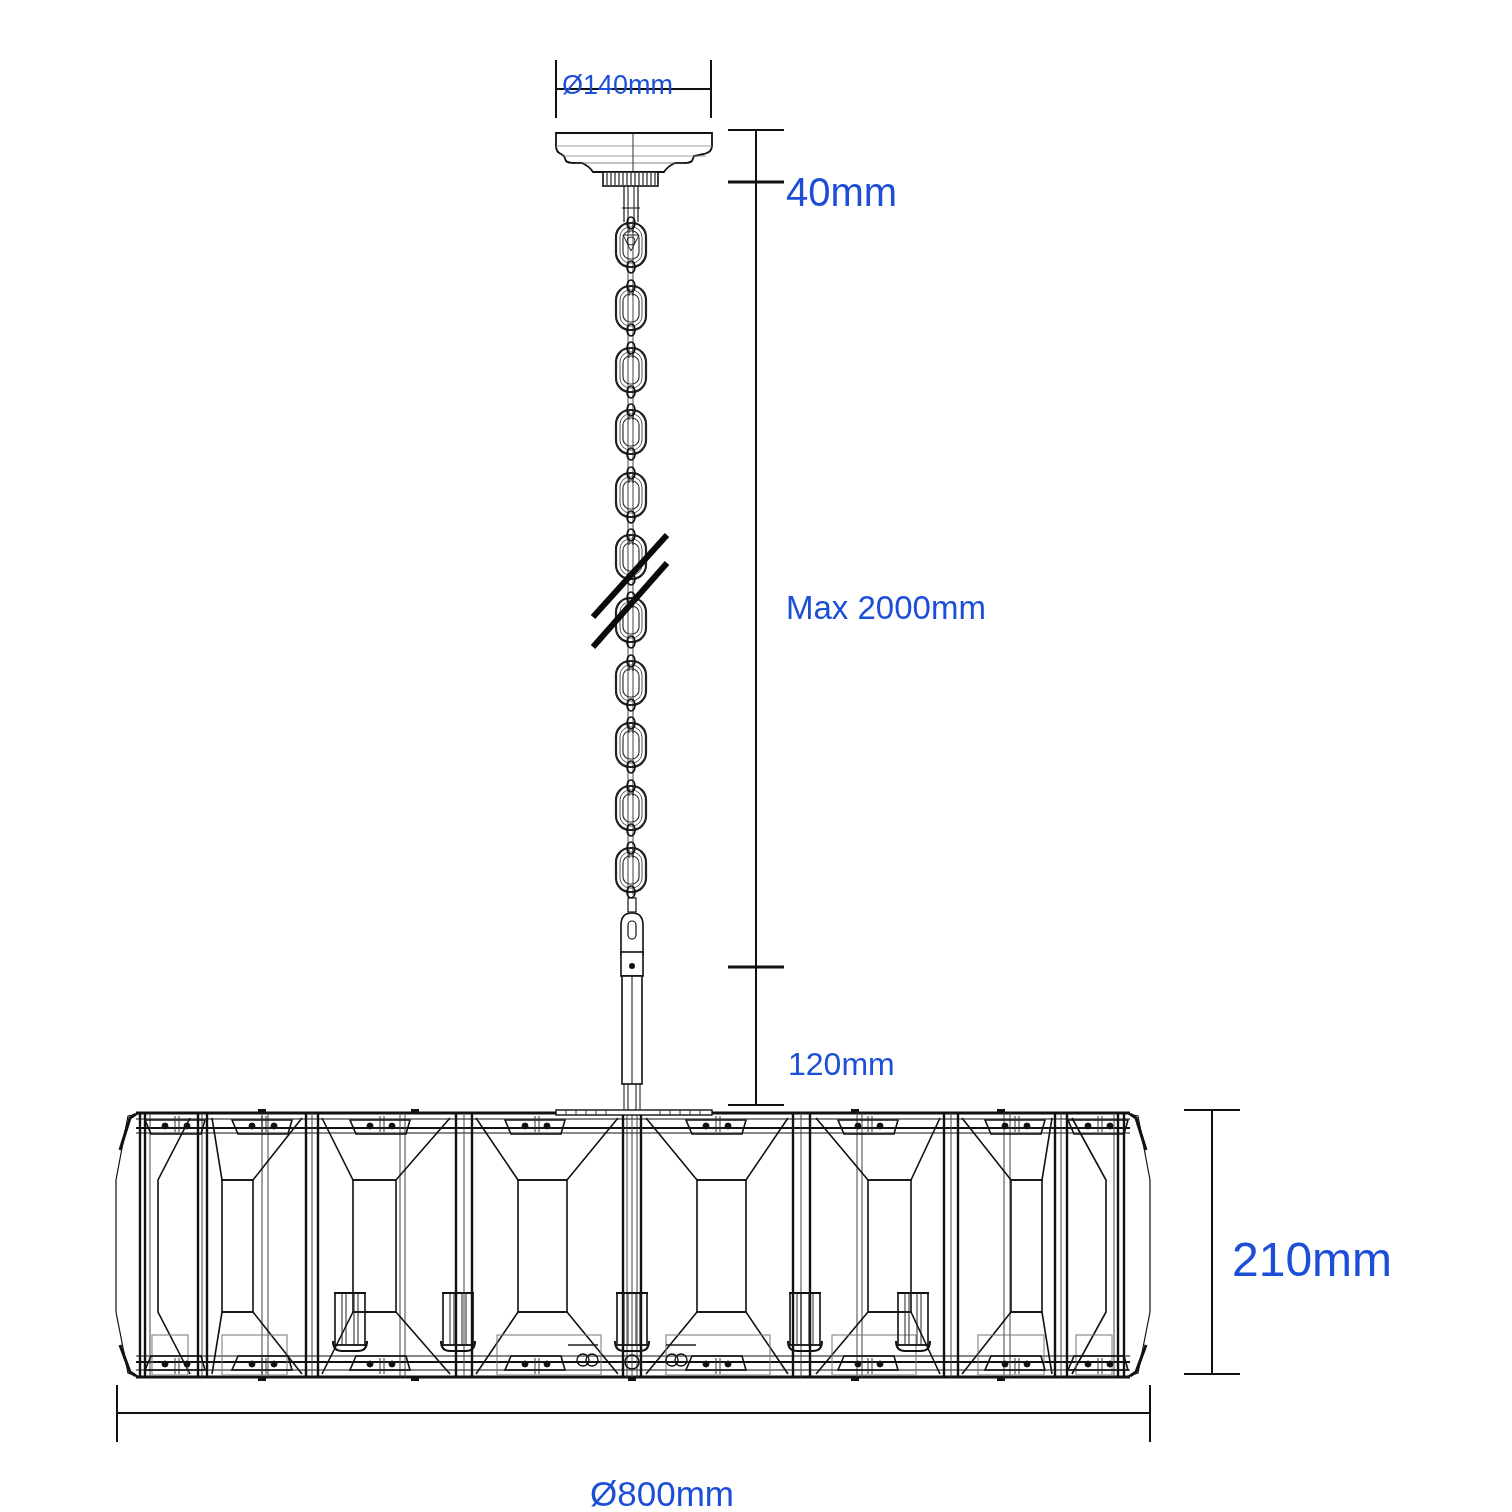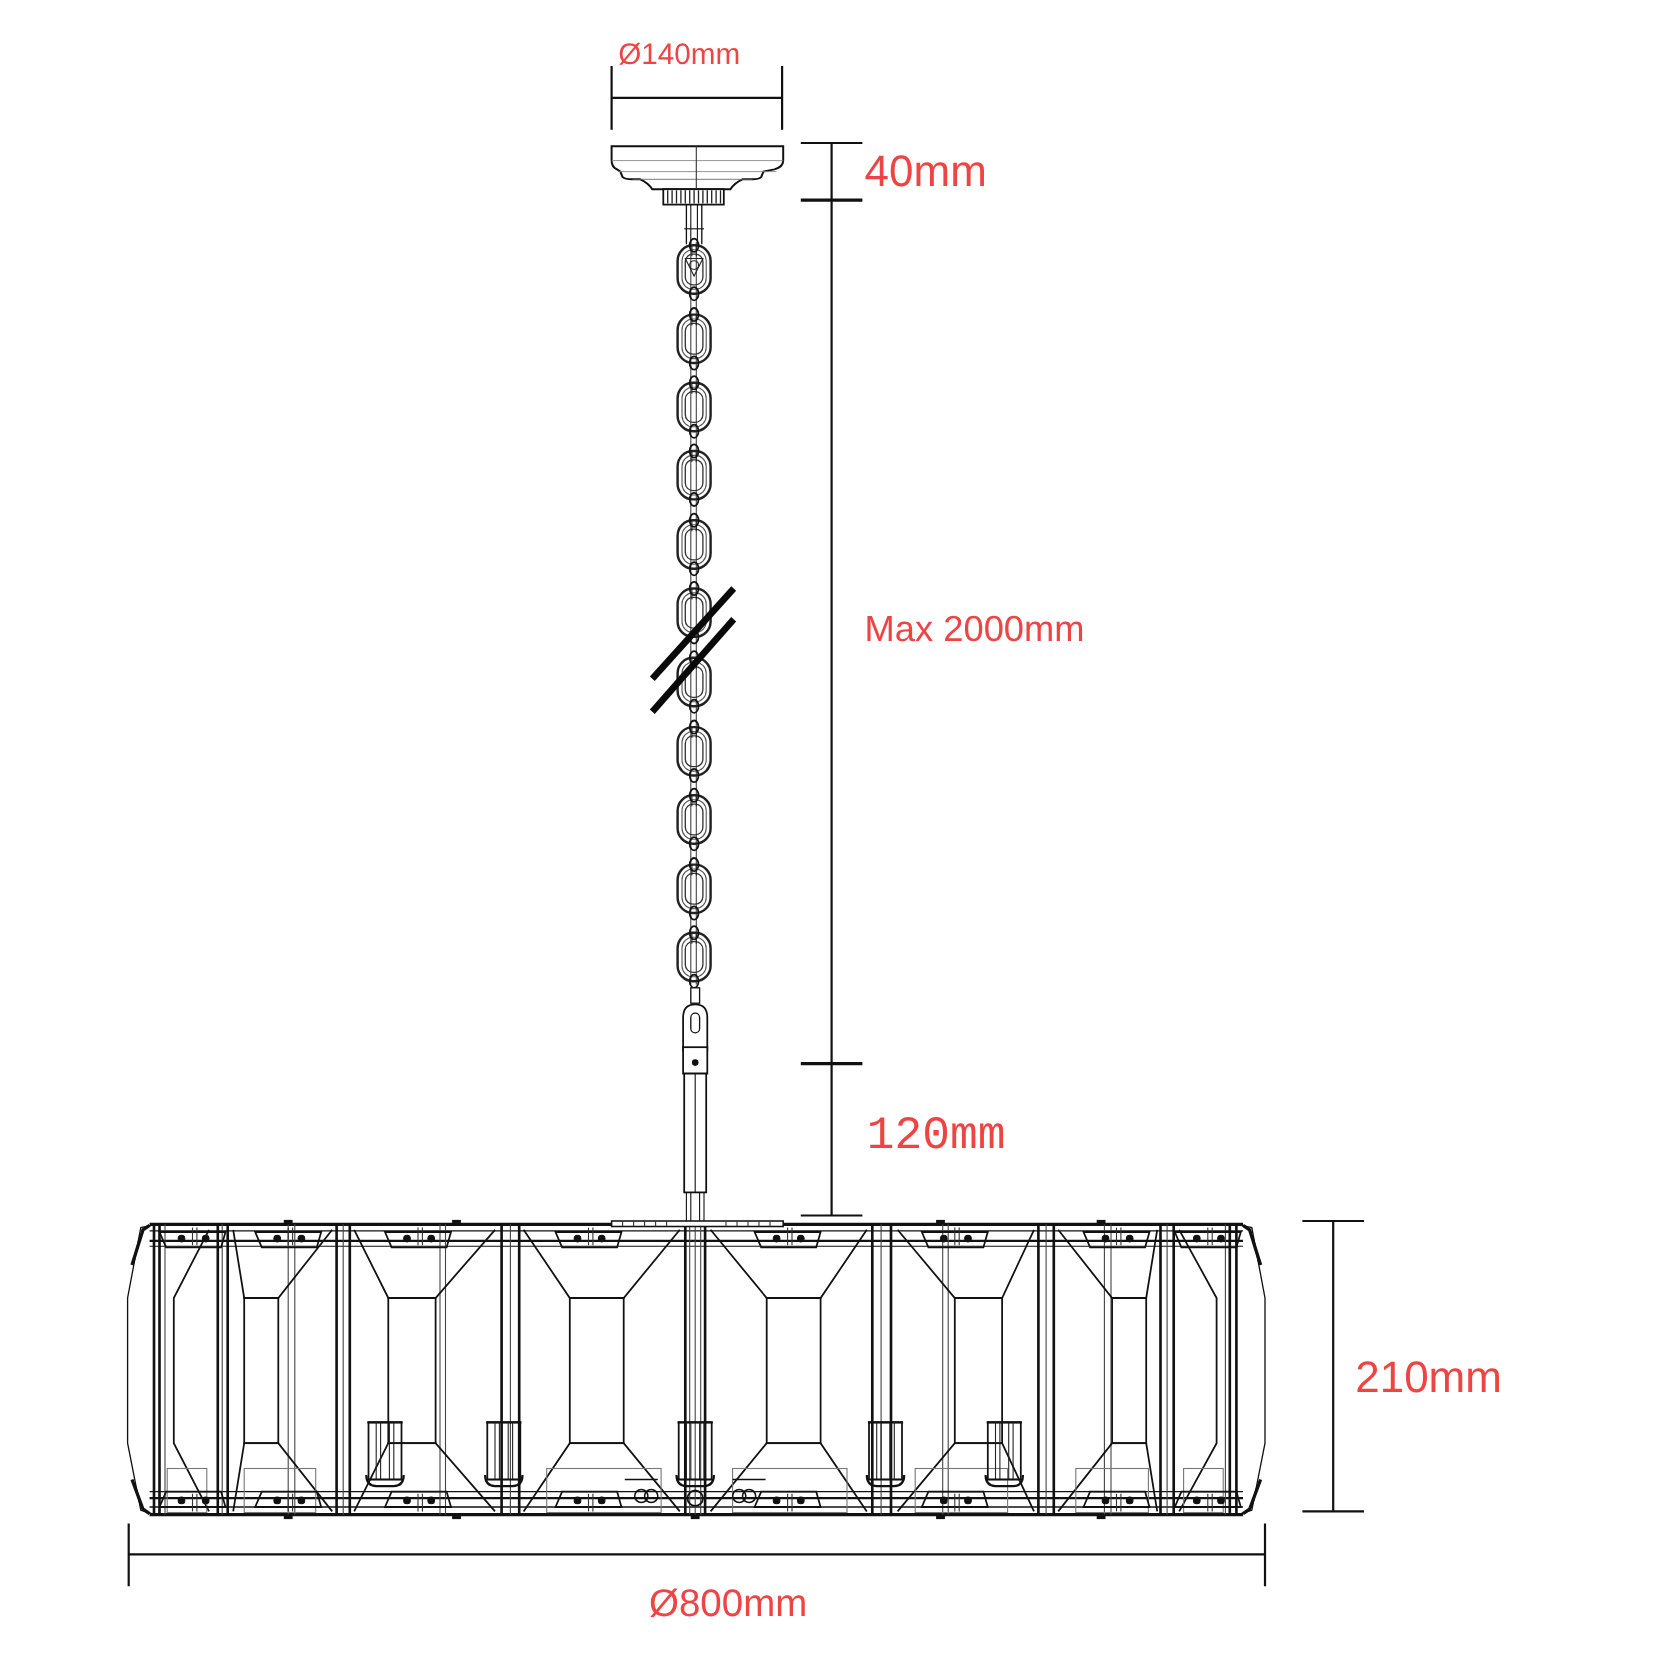--- a/index.html
+++ b/index.html
@@ -1,24 +1,24 @@
 <!DOCTYPE html>
 <html><head>
   <meta charset="utf-8">
   <style>
     html, body { margin: 0; padding: 0; background: #ffffff; }
     body { width: 1512px; height: 1512px; position: relative; overflow: hidden;
            font-family: "Liberation Sans", "DejaVu Sans", sans-serif; color: #000; }
     #drawing { position: absolute; left: 0; top: 0; width: 1512px; height: 1512px; }
-    .label { position: absolute; white-space: nowrap; color: #ef4444; line-height: 1; }
+    .label { position: absolute; white-space: nowrap; color: #1d4ed8; line-height: 1; margin-top: 36px; }
     .lbl-canopy { left: 562px; top: 36px; font-size: 27px; }
     .lbl-canopy-h { left: 786px; top: 136px; font-size: 40px; }
     .lbl-chain { left: 786px; top: 555px; font-size: 33px; }
-    .lbl-rod { left: 788px; top: 1012px; font-size: 42px; font-family: Liberation Mono, monospace; }
-    .lbl-body-h { left: 1232px; top: 1232px; font-size: 40px; }
+    .lbl-rod { left: 788px; top: 1012px; font-size: 32px; }
+    .lbl-body-h { left: 1232px; top: 1200px; font-size: 48px; }
     .lbl-dia { left: 590px; top: 1440px; font-size: 35px; }
     .dia-sym { font-size: inherit; }
   </style>
 </head>
 <body>
 
 <svg id="drawing" viewBox="0 0 1512 1512" xmlns="http://www.w3.org/2000/svg">
   <defs>
     <g id="chain-link">
       <rect x="-15" y="-22" width="30" height="44" rx="14" ry="14" fill="none" stroke="#222" stroke-width="2.2"></rect>

